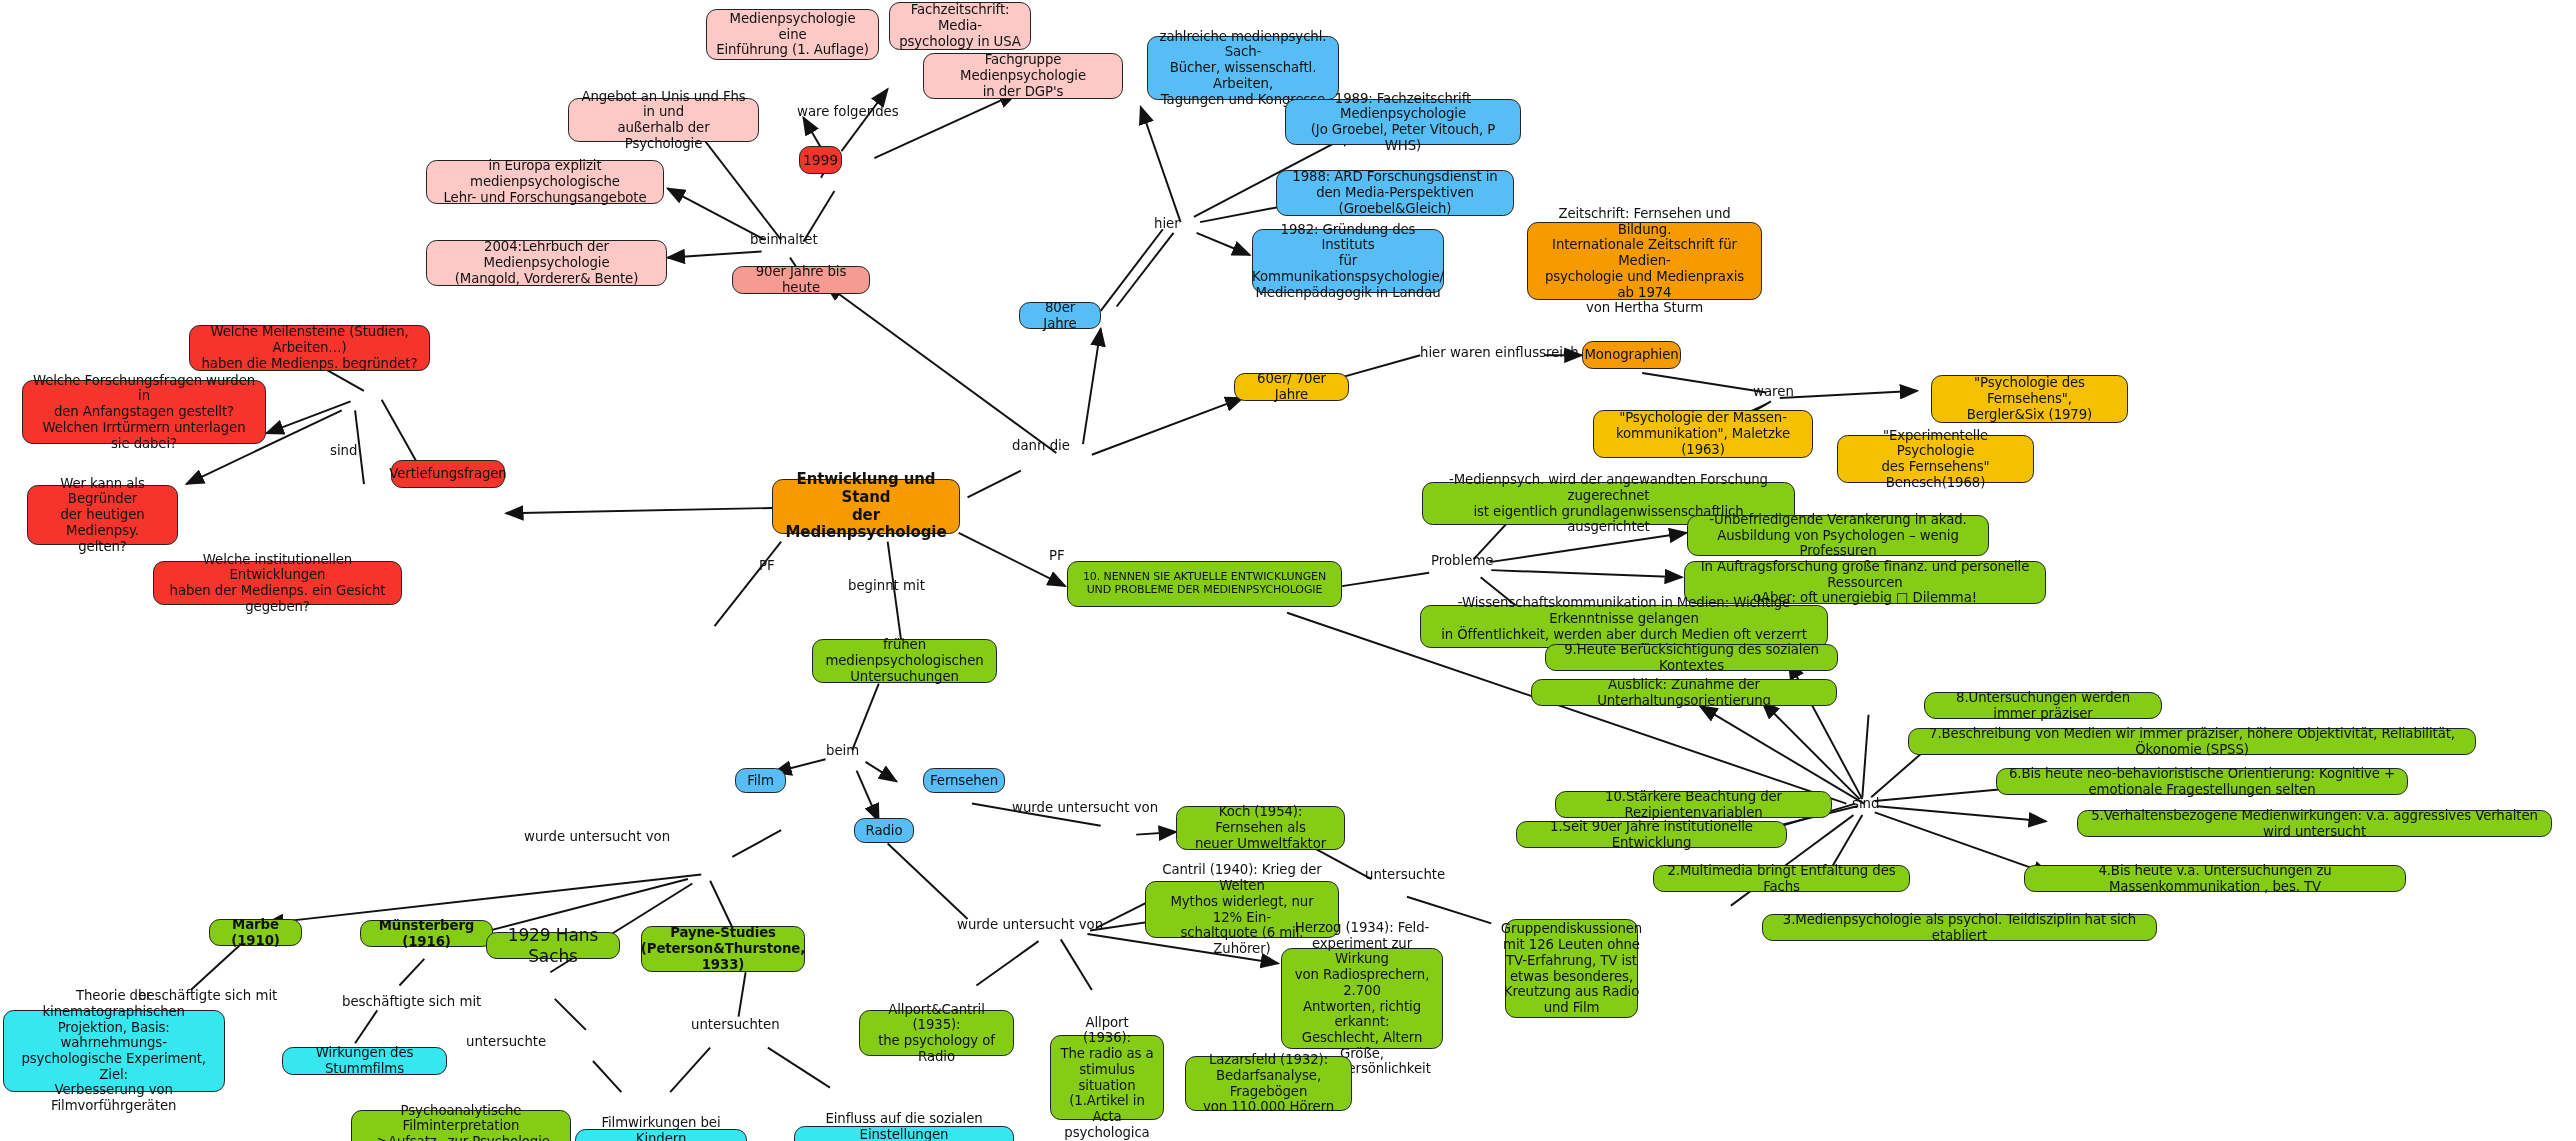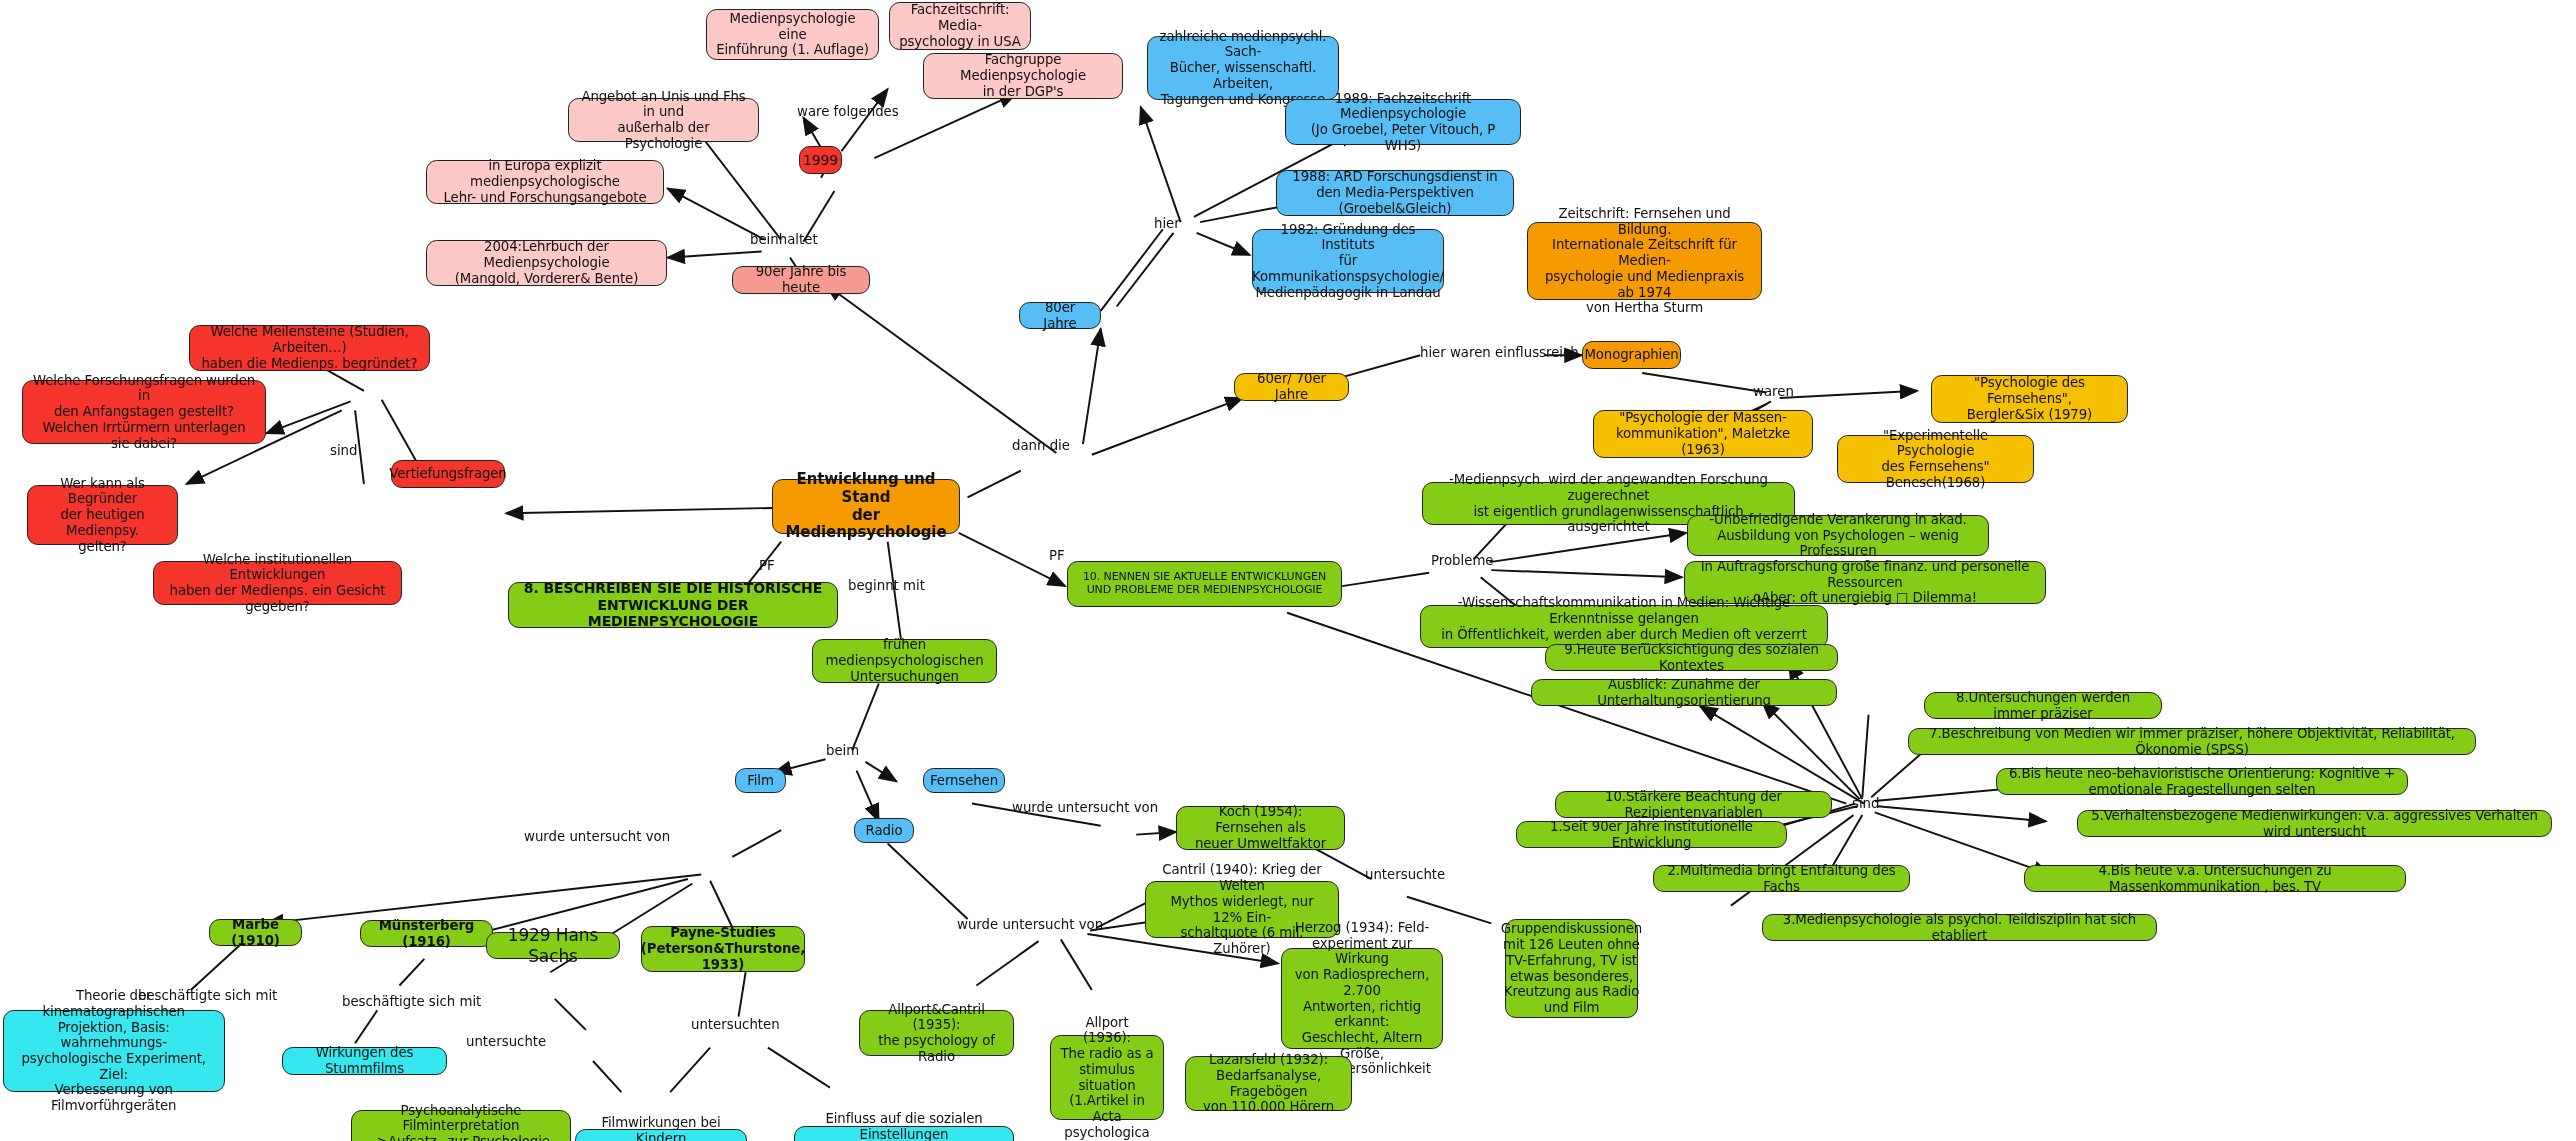--- a/index.html
+++ b/index.html
@@ -257,22 +257,20 @@
   <div class="node c-red" style="left:153px;top:561px;width:249px;height:44px;font-size:13.3px;">Welche institutionellen Entwicklungen
 haben der Medienps. ein Gesicht gegeben?</div>
 
   <div class="node c-red" style="left:391px;top:460px;width:114px;height:28px;font-size:13.3px;">Vertiefungsfragen</div>
 
   <div class="lbl" style="left:330px;top:444px;font-size:13.3px;">sind</div>
 
   <div class="node c-orange bold" style="left:772px;top:479px;width:188px;height:55px;font-size:15px;">Entwicklung und Stand
 der Medienpsychologie</div>
 
-  <div class="node c-teal bold" style="left:508px;top:582px;width:330px;height:46px;font-size:14px;">8. BESCHREIBEN SIE DIE HISTORISCHE
-ENTWICKLUNG DER MEDIENPSYCHOLOGIE</div>
 
   <div class="node c-teal" style="left:1067px;top:561px;width:275px;height:46px;font-size:11px;">10. NENNEN SIE AKTUELLE ENTWICKLUNGEN
 UND PROBLEME DER MEDIENPSYCHOLOGIE</div>
 
   <div class="node c-teal" style="left:812px;top:639px;width:185px;height:44px;font-size:13.3px;">frühen medienpsychologischen
 Untersuchungen</div>
 
   <div class="lbl" style="left:759px;top:559px;font-size:13.3px;">PF</div>
 
   <div class="lbl" style="left:1049px;top:549px;font-size:13.3px;">PF</div>

